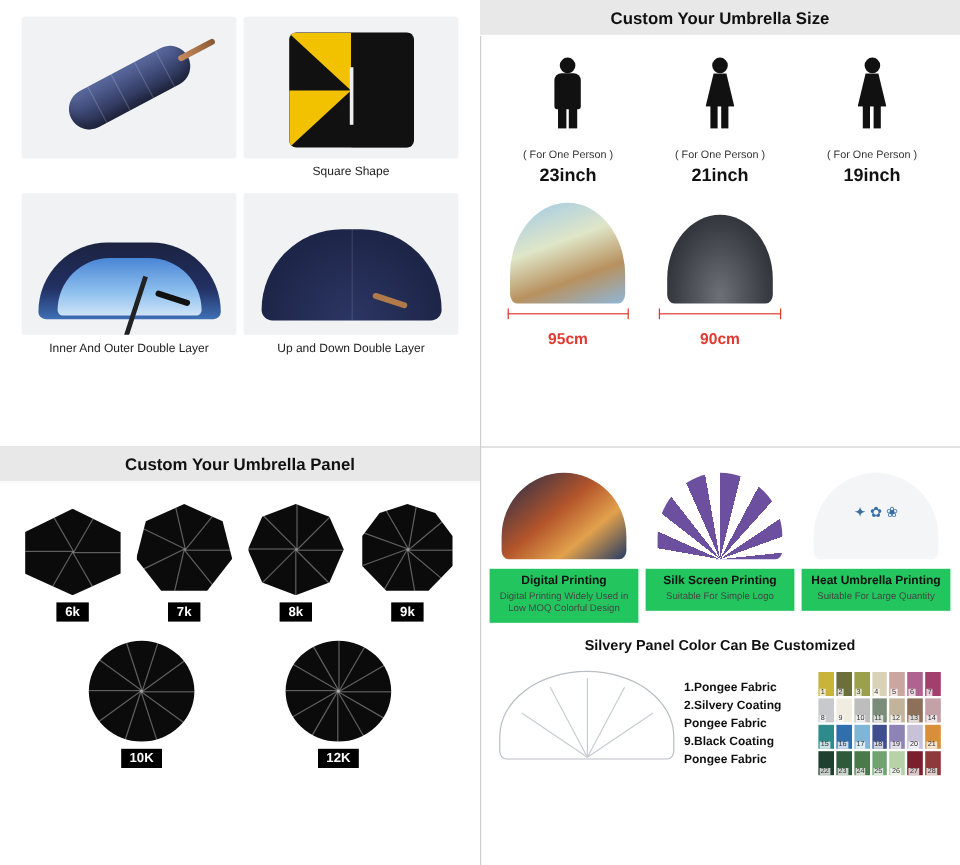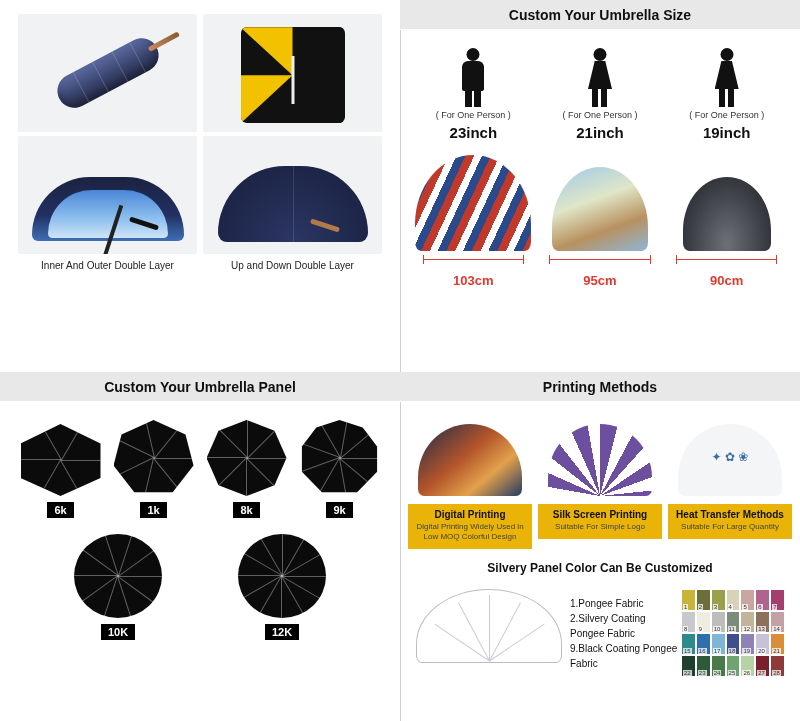--- a/index.html
+++ b/index.html
@@ -98,21 +98,21 @@
   .size-wrap{ padding: 16px 10px 0 10px; }
   .persons{ display:grid; grid-template-columns: repeat(3,1fr); }
   .person{ text-align:center; }
   .fig{ height:62px; position:relative; }
   .fig .head{ position:absolute; left:50%; transform:translateX(-50%); top:2px; width:13px; height:13px; background:#111; border-radius:50%; }
   .fig .body{ position:absolute; left:50%; transform:translateX(-50%); top:15px; width:22px; height:30px; background:#111; border-radius:6px 6px 2px 2px;}
   .fig .leg1,.fig .leg2{ position:absolute; top:43px; width:7px; height:18px; background:#111;}
   .fig .leg1{ left:calc(50% - 8px);} .fig .leg2{ left:calc(50% + 1px);}
   .fig.female .body{ width:24px; height:28px; clip-path:polygon(28% 0,72% 0,100% 100%,0 100%); border-radius:0;}
   .fig.female .leg1,.fig.female .leg2{ top:41px; height:20px; width:6px;}
-  .for-one{ font-size:9px; color:#333; margin-top:2px; }
+  .for-one{ font-size:9px; color:#333; margin-top:16px; }
   .inch{ font-size:15px; font-weight:bold; margin-top:4px; }
 
   .umbs{ display:grid; grid-template-columns: repeat(3,1fr); margin-top:14px; align-items:end; }
   .umb-col{ text-align:center; position:relative; }
   .canopy{ margin:0 auto; border-radius:50% 50% 6px 6px / 72% 72% 10% 10%; position:relative; }
   .c1{ width:116px; height:96px; background:
       repeating-linear-gradient(115deg,#c0392b 0 8px,#ffffff 8px 15px,#2b4a8b 15px 23px);
   }
   .c2{ width:96px; height:84px; background:
       linear-gradient(160deg,#9ec9e8 0%, #dfe6c8 40%, #b8915f 70%, #8fb6d8 100%);
@@ -146,31 +146,31 @@
   .print-wrap{ padding:10px 8px 0 8px; }
   .pm-row{ display:grid; grid-template-columns:repeat(3,1fr); gap:6px; }
   .pm-card{ text-align:center; }
   .pm-img{ height:92px; position:relative; }
   .pm-can{ position:absolute; left:50%; bottom:8px; transform:translateX(-50%);
            width:104px; height:72px; border-radius:50% 50% 6px 6px / 74% 74% 10% 10%; }
   .pm1{ background: linear-gradient(140deg,#1b2a4a 0%, #b4552b 45%, #e2a14c 70%, #243a63 100%); }
   .pm2{ background: repeating-conic-gradient(from 0deg at 50% 100%, #6c4f9e 0 14deg, #ffffff 14deg 28deg); }
   .pm3{ background:#f3f5f7; }
   .pm3::after{ content:"✦ ✿ ❀"; position:absolute; left:0; right:0; top:26px; text-align:center; font-size:12px; color:#3a6ea5; }
-  .pm-cap{ background:#eab308; padding:5px 4px 7px; }
+  .pm-cap{ background:#22c55e; padding:5px 4px 7px; }
   .pm-t{ font-size:10px; font-weight:bold; }
   .pm-s{ font-size:8px; color:#444; line-height:1.25; margin-top:2px; }
 
   .pc-title{ text-align:center; font-size:12px; font-weight:bold; margin:12px 0 6px; }
   .pc-body{ display:grid; grid-template-columns: 150px 108px 1fr; gap:4px; align-items:center; padding:0 8px; }
   .wire{ position:relative; width:146px; height:104px; }
   .wire .w{ position:absolute; left:0; top:8px; width:146px; height:74px; border:1px solid #b9bdc4;
             border-radius:50% 50% 6px 6px / 74% 74% 10% 10%; }
   .wire .l{ position:absolute; left:50%; top:14px; width:1px; height:66px; background:#c8ccd2; transform-origin:50% 100%; }
-  .fab-list{ font-size:10px; font-weight:normal; line-height:1.5; }
+  .fab-list{ font-size:10px; font-weight:bold; line-height:1.5; }
   .swatches{ display:grid; grid-template-columns: repeat(7, 1fr); gap:2px; }
   .sw{ position:relative; height:20px; }
   .sw span{ position:absolute; left:1px; bottom:0; font-size:6px; color:#333; background:rgba(255,255,255,.75); padding:0 1px; }
 </style>
 </head>
 <body>
 
 <div class="page">
 
   <div class="vline"></div>
@@ -193,20 +193,21 @@
       <div class="shape-cell">
         <div class="shape-img">
           <div class="sq-umb">
             <i class="w1"></i>
               <i class="w2"></i>
               <i class="w3"></i>
               <i class="w4"></i>
             <i class="pole"></i>
           </div>
         </div>
+        <div class="shape-cap">Square Shape</div>
       </div>
 
       <div class="shape-cell">
         <div class="shape-img">
           <div class="dome2"></div>
           <div class="sky" style="top:66%"></div>
           <div class="stick"></div>
           <div class="handle"></div>
         </div>
         <div class="shape-cap">Inner And Outer Double Layer</div>
@@ -261,27 +262,20 @@
               <i class="leg2"></i>
           </div>
           <div class="for-one">( For One Person )</div>
           <div class="inch">19inch</div>
         </div>
 
       </div>
 
       <div class="umbs">
 
-        <div class="umb-col">
-          <div class="canopy c1"></div>
-          <div class="measure">
-              <div class="bar"></div>
-            </div>
-          <div class="cm">103cm</div>
-        </div>
 
         <div class="umb-col">
           <div class="canopy c2"></div>
           <div class="measure">
               <div class="bar"></div>
             </div>
           <div class="cm">95cm</div>
         </div>
 
         <div class="umb-col">
@@ -317,21 +311,21 @@
         <div class="pcell">
           <div class="blk hept">
             <i class="spoke" style="transform:rotate(0deg)"></i>
             <i class="spoke" style="transform:rotate(51deg)"></i>
             <i class="spoke" style="transform:rotate(103deg)"></i>
             <i class="spoke" style="transform:rotate(154deg)"></i>
             <i class="spoke" style="transform:rotate(206deg)"></i>
             <i class="spoke" style="transform:rotate(257deg)"></i>
             <i class="spoke" style="transform:rotate(309deg)"></i>
           </div>
-          <div class="ptag">1k</div>
+          <div class="ptag">7k</div>
         </div>
 
         <div class="pcell">
           <div class="blk oct">
             <i class="spoke" style="transform:rotate(0deg)"></i>
             <i class="spoke" style="transform:rotate(45deg)"></i>
             <i class="spoke" style="transform:rotate(90deg)"></i>
             <i class="spoke" style="transform:rotate(135deg)"></i>
             <i class="spoke" style="transform:rotate(180deg)"></i>
             <i class="spoke" style="transform:rotate(225deg)"></i>
@@ -393,21 +387,20 @@
           </div>
           <div class="ptag">12K</div>
         </div>
 
 
       </div>
     </div>
   </section>
 
   <section class="quad q-br">
-    <div class="hdr">Printing Methods</div>
 
     <div class="print-wrap">
       <div class="pm-row">
 
         <div class="pm-card">
           <div class="pm-img">
               <div class="pm-can pm1"></div>
             </div>
           <div class="pm-cap">
             <div class="pm-t">Digital Printing</div>
@@ -423,21 +416,21 @@
             <div class="pm-t">Silk Screen Printing</div>
             <div class="pm-s">Suitable For Simple Logo</div>
           </div>
         </div>
 
         <div class="pm-card">
           <div class="pm-img">
               <div class="pm-can pm3"></div>
             </div>
           <div class="pm-cap">
-            <div class="pm-t">Heat Transfer Methods</div>
+            <div class="pm-t">Heat Umbrella Printing</div>
             <div class="pm-s">Suitable For Large Quantity</div>
           </div>
         </div>
 
       </div>
 
       <div class="pc-title">Silvery Panel Color Can Be Customized</div>
 
       <div class="pc-body">
 

